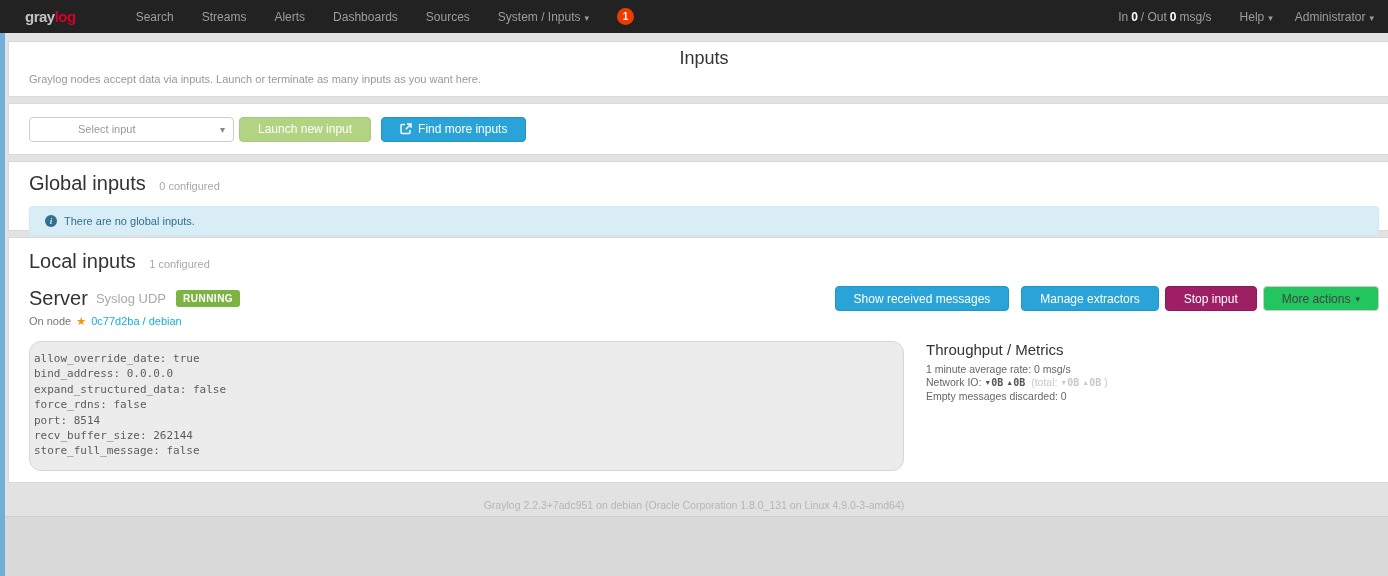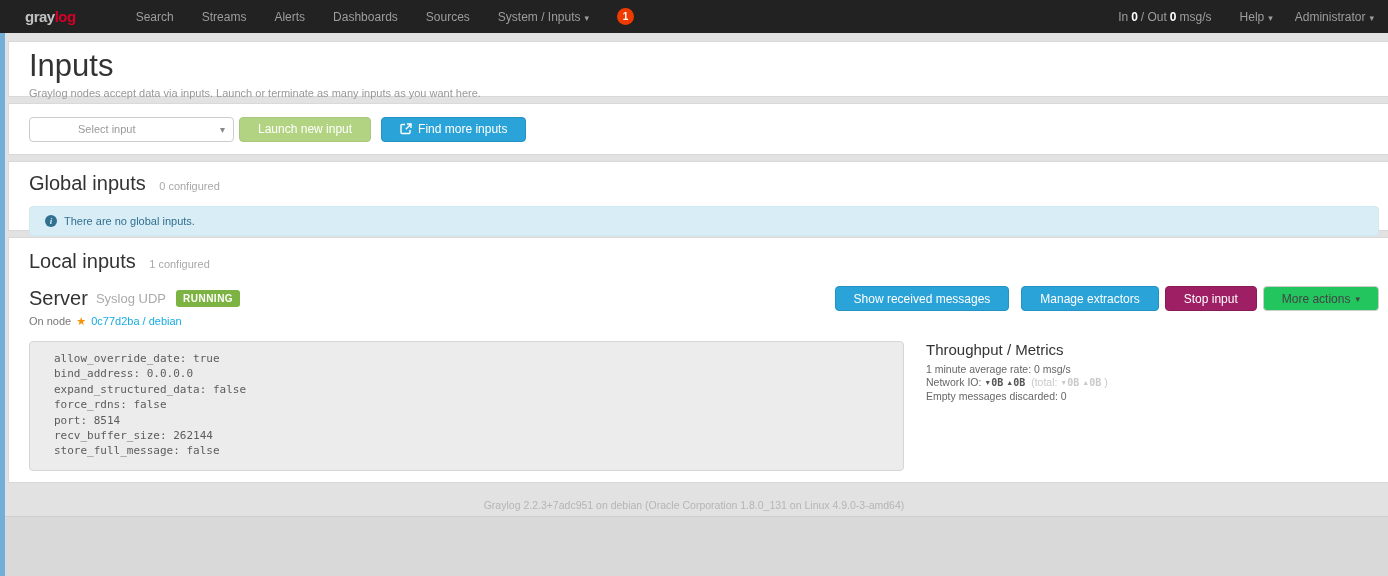--- a/index.html
+++ b/index.html
@@ -30,21 +30,21 @@
   .nav-link { color:#9d9d9d; cursor:pointer; white-space:nowrap; }
   .gap28 { margin-left:28px; } .gap22 { margin-left:22px; }
 
   
   .row { background:#fff; margin-left:8px; border:1px solid #d9d9d9; border-right:none; padding:0 9px 0 20px; }
   .row1 { height:56px; margin-top:8px; padding-top:7px; }
   .row2 { height:52px; margin-top:6px; display:flex; align-items:center; }
   .row3 { height:70px; margin-top:6px; padding-top:10px; }
   .row4 { height:246px; margin-top:6px; padding-top:12px; }
 
-  .page-title { font-size:31px; color:#333; font-weight:normal; margin:0; line-height:1.1; }
+  .page-title { font-size:18px; color:#333; font-weight:normal; margin:0; line-height:1.1;text-align:center; }
   .page-desc  { font-size:11px; color:#989898; margin-top:4px; }
 
   .select-box { width:205px; height:25px; border:1px solid #ccc; border-radius:4px; background:#fff;
     display:flex; align-items:center; padding:0 8px; cursor:pointer; }
   .select-placeholder { font-size:11px; color:#999; flex:1;margin-left:40px; }
   .select-caret { font-size:10px; color:#888; }
 
   .btn { font-size:12px; height:25px; padding:0 18px; border-radius:4px; border:1px solid transparent;
     display:inline-flex; align-items:center; justify-content:center; cursor:pointer; white-space:nowrap; }
   .btn-success { background:#8abd3f; border-color:#7cab39; color:#fff; opacity:0.65; margin-left:5px; cursor:not-allowed; }
@@ -70,22 +70,22 @@
   .action-buttons { margin-left:auto; display:flex; }
   .action-buttons .btn { margin-left:6px; }
   .action-buttons .btn:first-child { margin-left:0; margin-right:6px; }
   .more-caret { font-size:9px; margin-left:5px; color:#444; }
 
   .node-line { font-size:11px; color:#777; margin-top:4px; }
   .star-icon { color:#f89406; font-size:11px; margin:0 2px; }
   .node-link { color:#16ace3; cursor:pointer; text-decoration:none; }
 
   .input-body { display:flex; margin-top:13px; }
-  .config-well { width:875px; height:130px; background:#ececec; border:1px solid #d6d6d6; border-radius:4px;
-    padding:9px 24px; font-family:"DejaVu Sans Mono", monospace; font-size:11px; line-height:15.4px; color:#5c5c5c; }
+  .config-well { width:875px; height:130px; background:#ececec; border:1px solid #d6d6d6; border-radius:12px;
+    padding:9px 4px; font-family:"DejaVu Sans Mono", monospace; font-size:11px; line-height:15.4px; color:#5c5c5c; }
   .attr-line .attr-value { margin-left:6.6px; }
   .attr-value.italic { font-style:italic; }
 
   .metrics-col { margin-left:22px; }
   .metrics-title { font-size:15px; color:#333; font-weight:400; margin:0 0 5px 0; }
   .metric-line { font-size:10.5px; color:#666; line-height:12px; margin-top:1px; }
   .net-val { font-family:"DejaVu Sans Mono", monospace; font-weight:bold; font-size:10px; color:#555; }
   .net-arrow { font-size:7px; vertical-align:1px; color:#555; }
   .net-total, .net-total .net-val, .net-total .net-arrow { color:#c9c9c9; }
   .net-total { margin-left:3px; }

